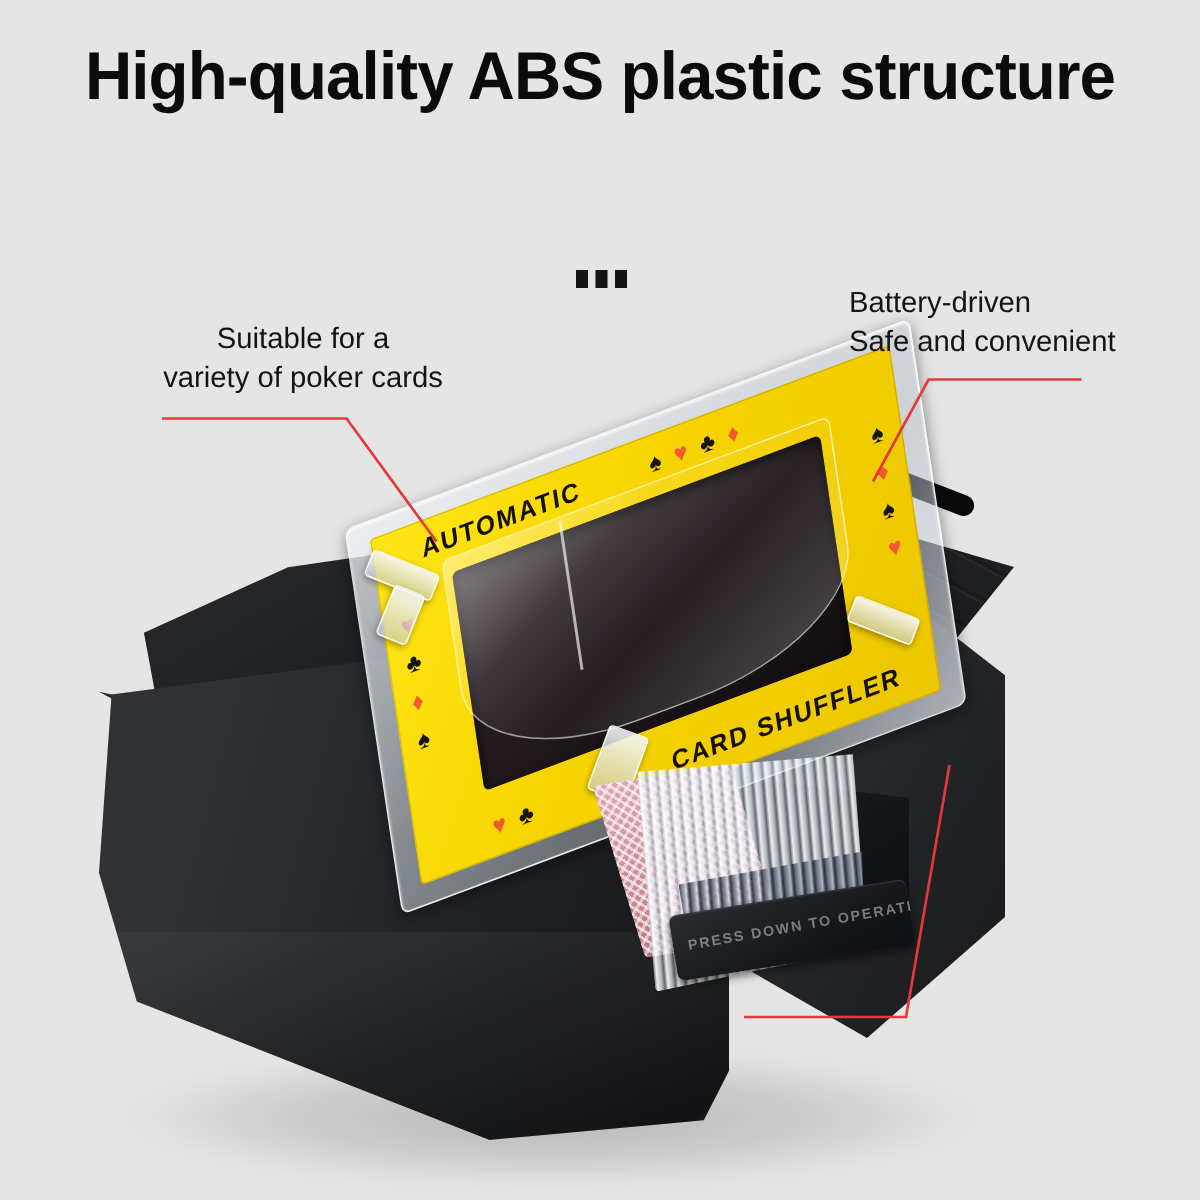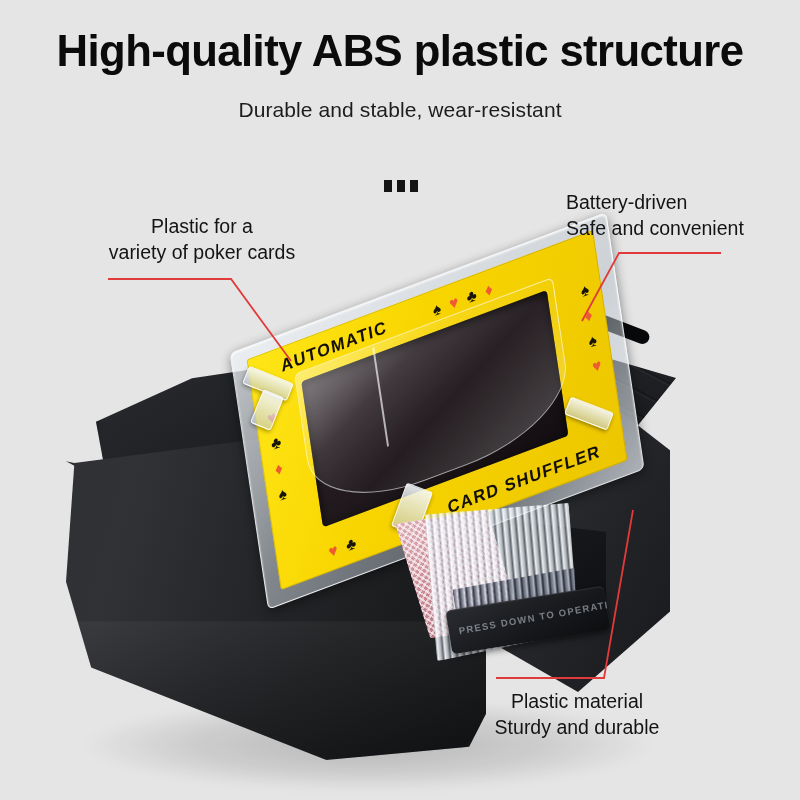--- a/index.html
+++ b/index.html
@@ -467,21 +467,20 @@
   .hinge.h2 { left: 256px; top: 392px; width: 20px; height: 34px; transform: rotate(22deg); }
   .hinge.h3 { left: 398px; top: 486px; width: 26px; height: 44px; transform: rotate(20deg); }
   .hinge.h4 { left: 566px; top: 404px; width: 44px; height: 17px; transform: rotate(21deg); }
 </style>
 </head>
 <body>
 
 <div class="page">
 
   <div class="headline">High-quality ABS plastic structure</div>
-  <div class="subhead">Durable and stable, wear-resistant</div>
 
   <div class="mark">
     <i></i>
       <i></i>
       <i></i>
   </div>
 
   <div class="product">
 
     <div class="ground-shadow"></div>
@@ -555,20 +554,18 @@
       <span>PRESS DOWN TO OPERATE</span>
     </div>
   </div>
 
   <svg class="leaders" viewBox="0 0 800 800" xmlns="http://www.w3.org/2000/svg">
     <polyline points="108,279 231,279 291,361" fill="none" stroke="#e03a3a" stroke-width="1.8"></polyline>
     <polyline points="721,253 619,253 582,321" fill="none" stroke="#e03a3a" stroke-width="1.8"></polyline>
     <polyline points="496,678 604,678 633,510" fill="none" stroke="#e03a3a" stroke-width="1.8"></polyline>
   </svg>
 
-  <div class="callout left">Plastic for a
+  <div class="callout left">Suitable for a
 variety of poker cards</div>
   <div class="callout right">Battery-driven
 Safe and convenient</div>
-  <div class="callout bottom">Plastic material
-Sturdy and durable</div>
 
 </div>
 
 </body></html>

